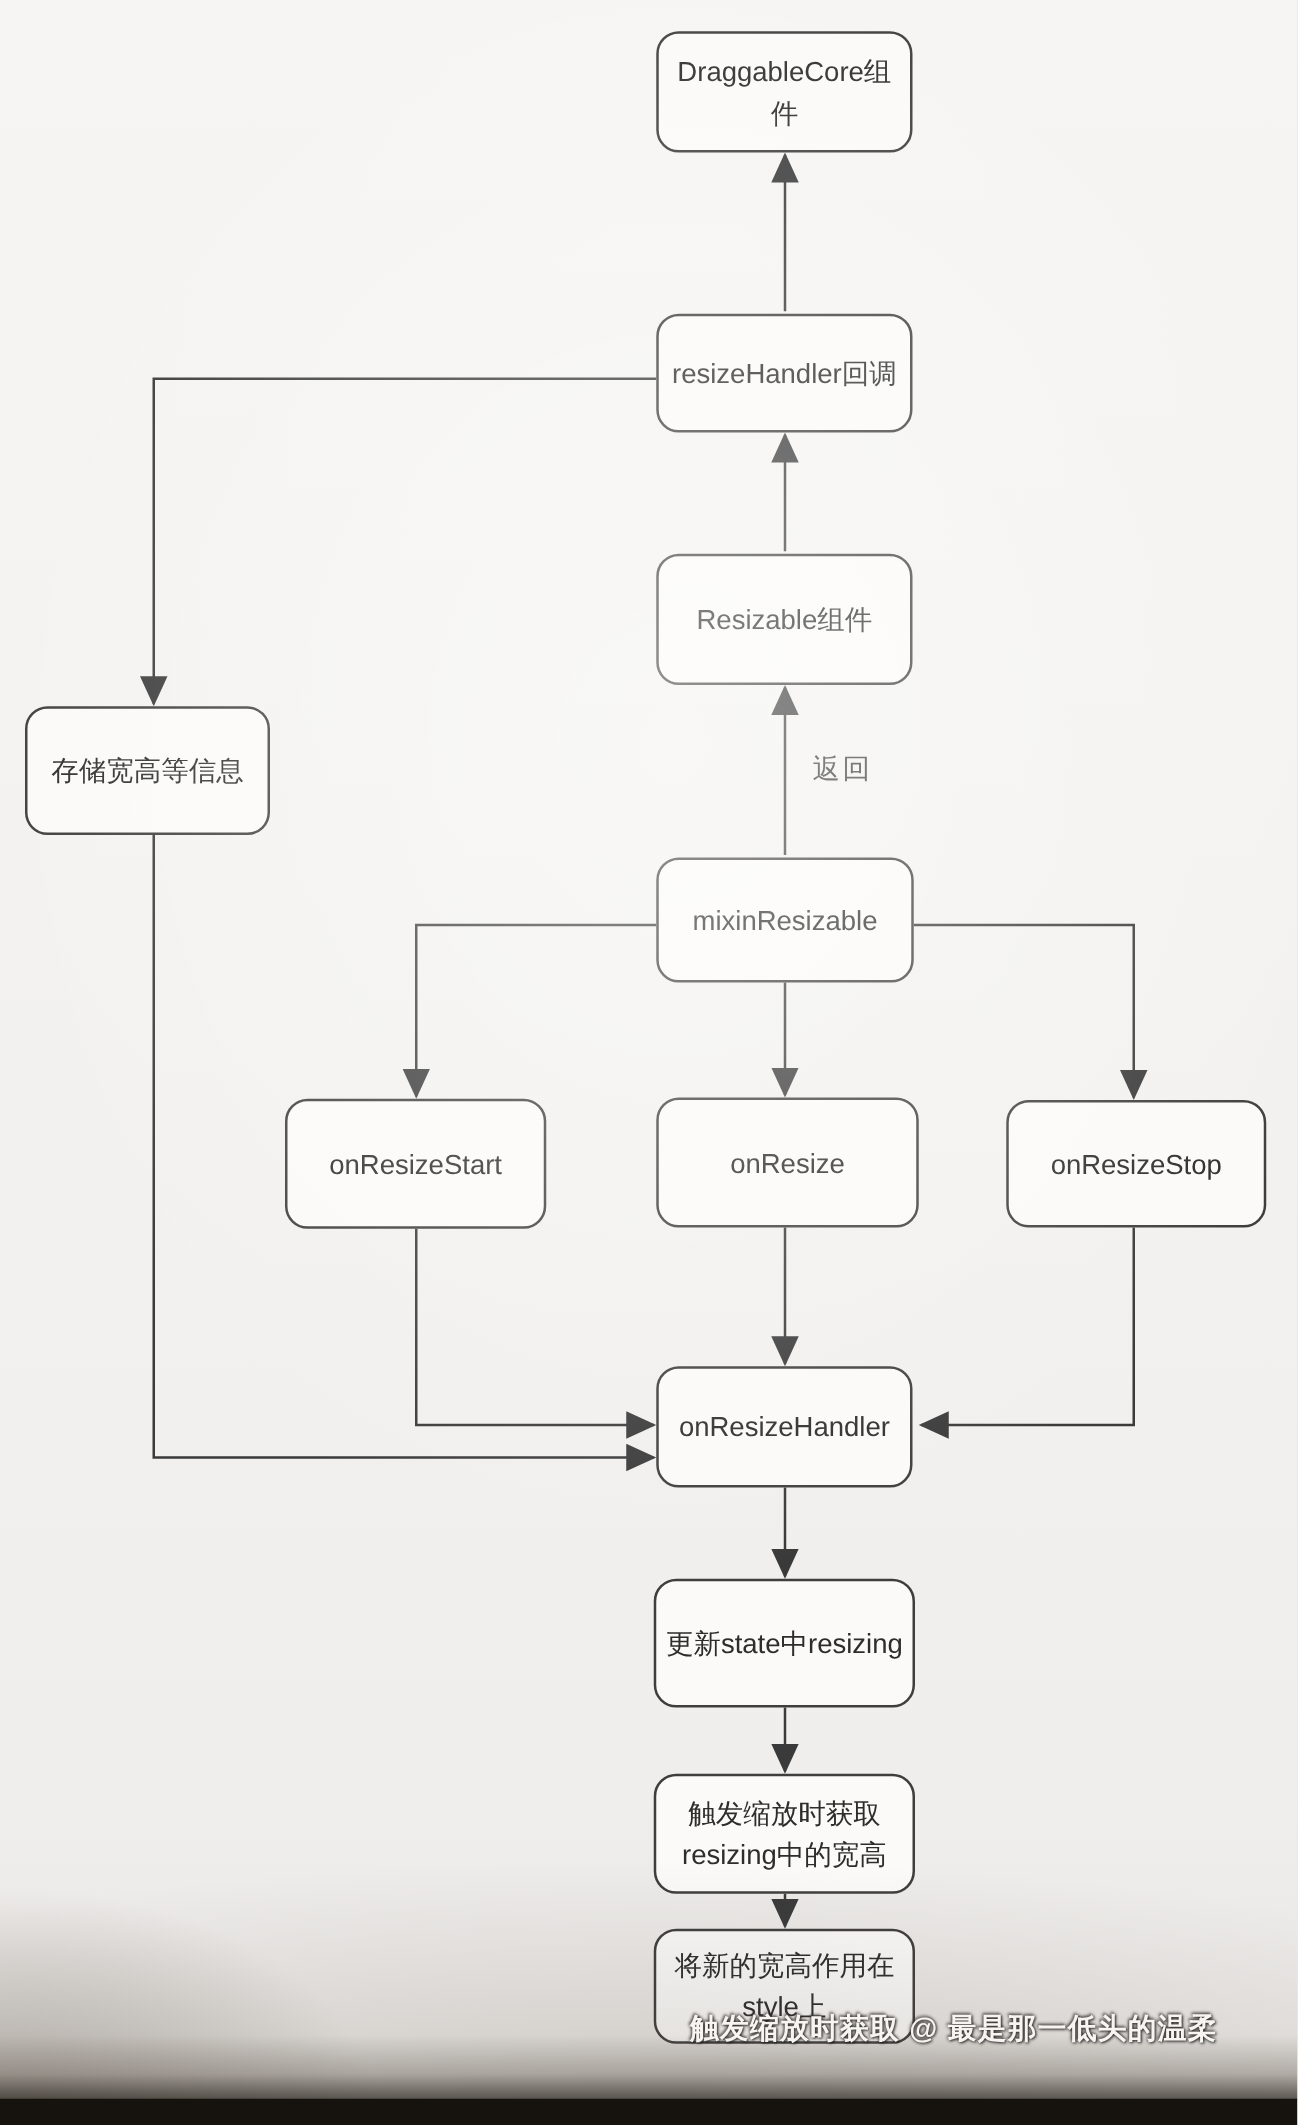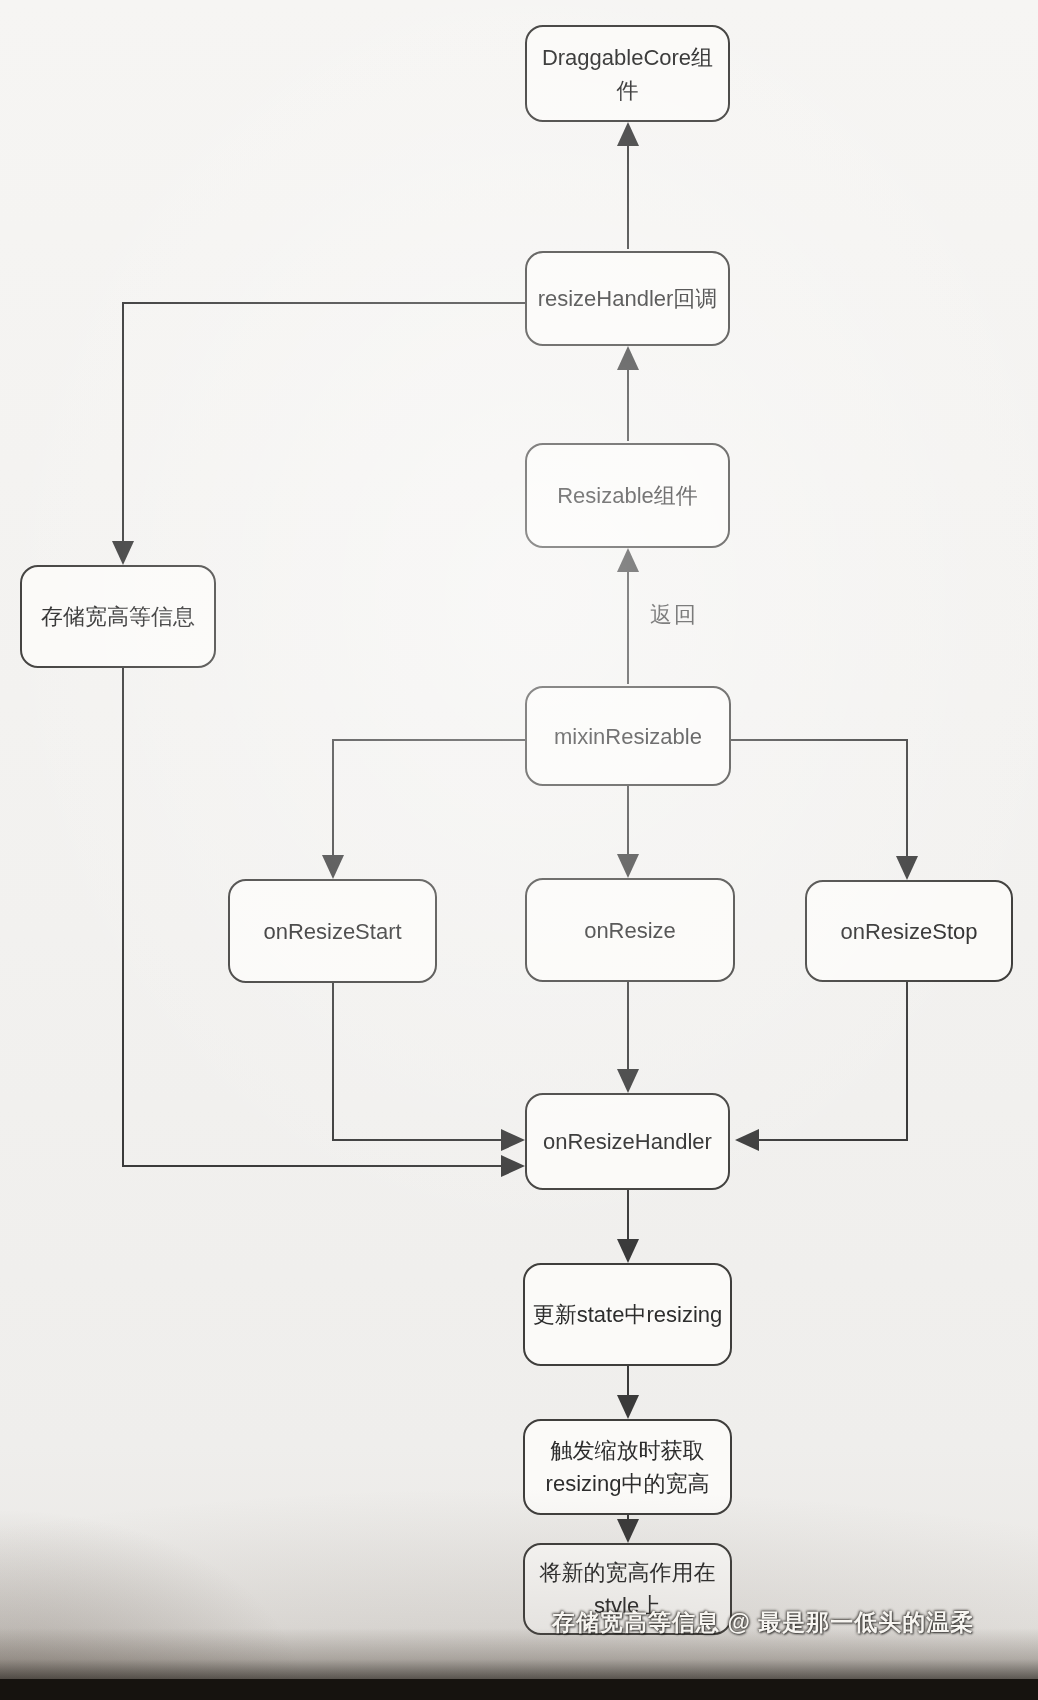--- a/index.html
+++ b/index.html
@@ -110,18 +110,18 @@
       <div class="node" style="left: 523px; top: 1419px; width: 209px; height: 96px; background: rgb(251, 250, 248); border-color: rgb(63, 62, 60); color: rgb(45, 45, 45);">触发缩放时获取
 resizing中的宽高</div>
       <div class="node" style="left: 523px; top: 1543px; width: 209px; height: 92px; background: rgb(251, 250, 248); border-color: rgb(63, 62, 60); color: rgb(45, 45, 45);">将新的宽高作用在
 style上</div>
     </div>
 
   <div class="edge-label" style="left:650px; top:600px;">返回</div>
 
   <div class="vignette"></div>
 
-  <div class="watermark">存储宽高等信息 @ 最是那一低头的温柔</div>
+  <div class="watermark">触发缩放时获取 @ 最是那一低头的温柔</div>
 
   <div class="bottom-fade"></div>
   <div class="bottom-bar"></div>
 
 </div>
 
 </body></html>

